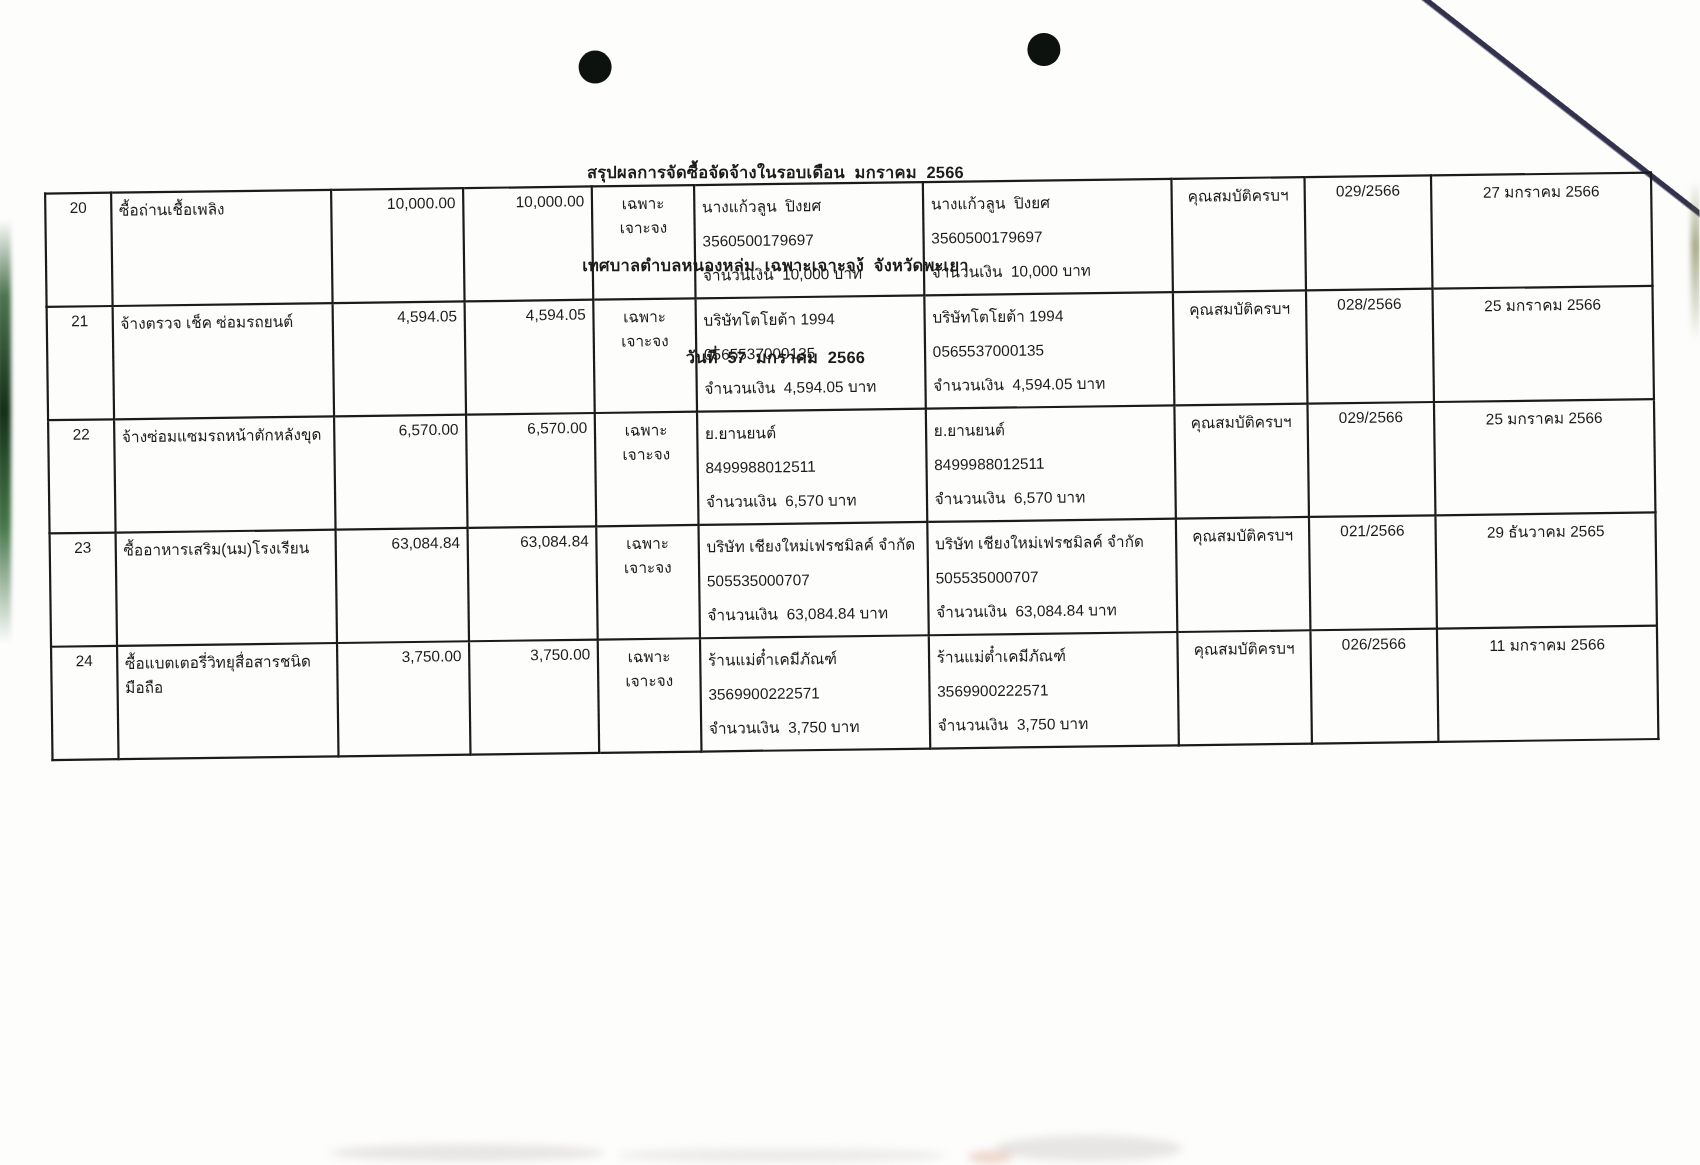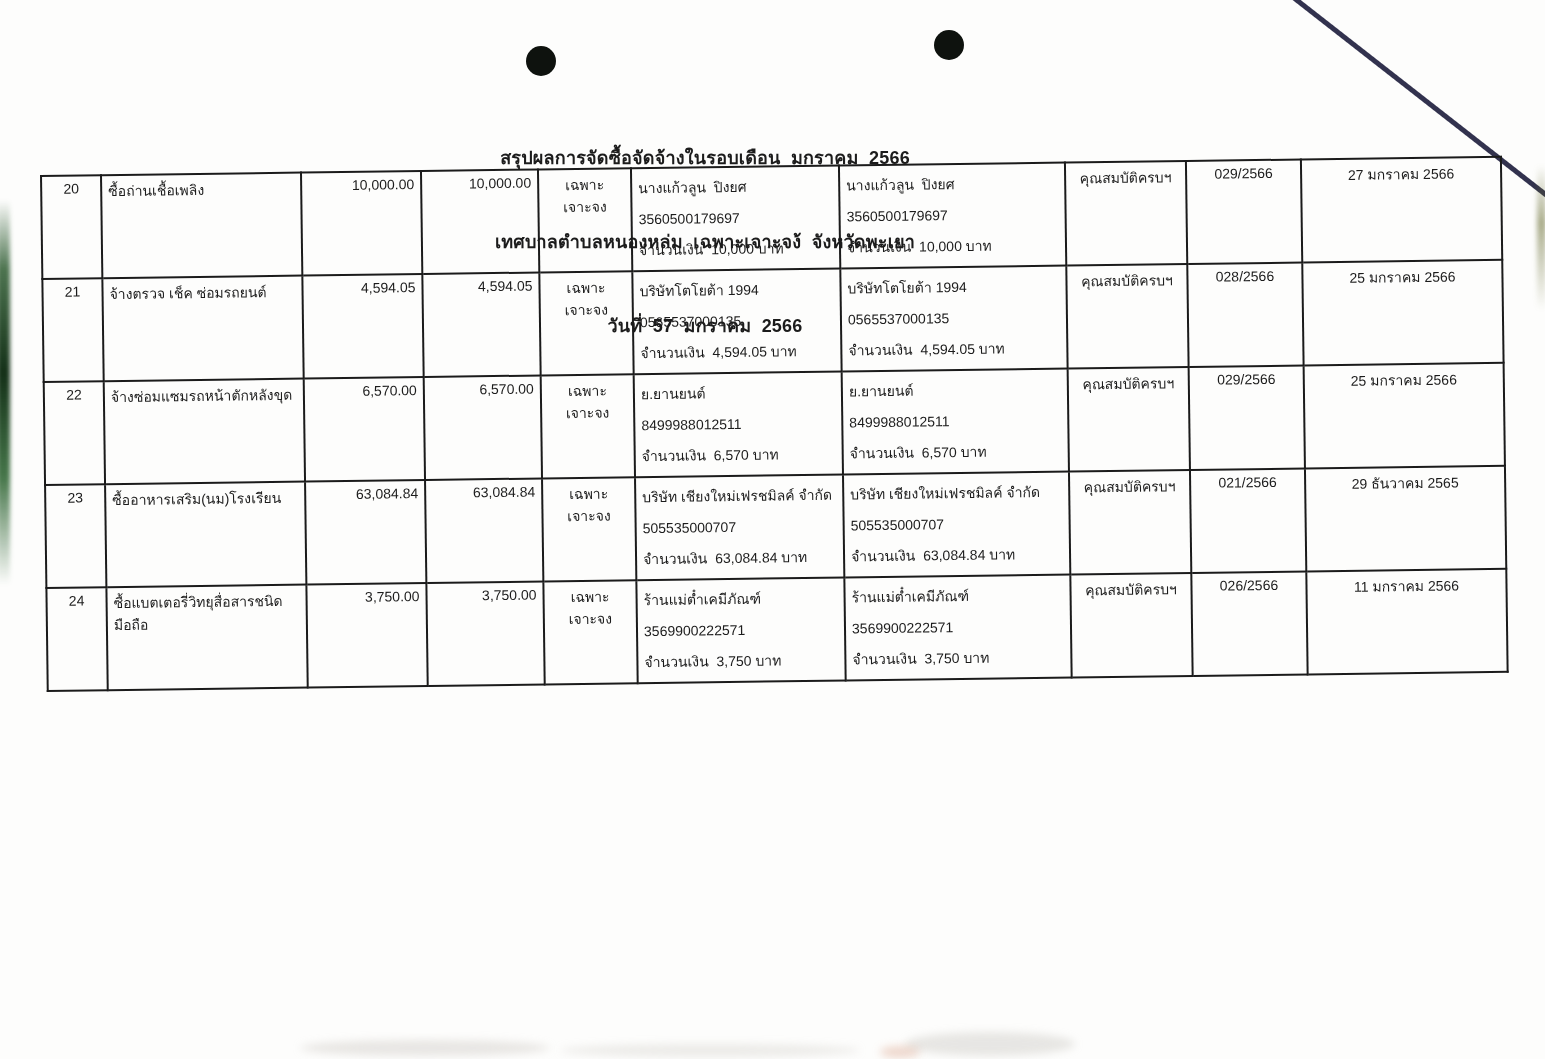--- a/index.html
+++ b/index.html
@@ -51,21 +51,21 @@
   }
   .smudge{position:absolute;filter:blur(4px);border-radius:50%;}
   .smudge-1{left:300px;top:1040px;width:250px;height:16px;background:rgba(178,172,164,.28);}
   .smudge-2{left:560px;top:1044px;width:300px;height:13px;background:rgba(178,172,164,.22);}
   .smudge-3{left:905px;top:1032px;width:170px;height:24px;background:rgba(170,165,158,.26);}
   .smudge-4{left:880px;top:1046px;width:40px;height:12px;background:rgba(205,130,95,.30);}
 
   
   .title-block{
     position:absolute;left:405px;top:88px;width:600px;
-    text-align:center;font-weight:bold;font-size:18px;
+    text-align:center;font-weight:bold;font-size:15px;
     line-height:28px;white-space:pre-wrap;
   }
   .title-block .t-line{letter-spacing:.2px;}
 
   
   .table-wrap{
     position:absolute;left:40px;top:175px;width:1462px;
     transform:rotate(-0.75deg);transform-origin:0 0;
   }
   table.doc-table{

